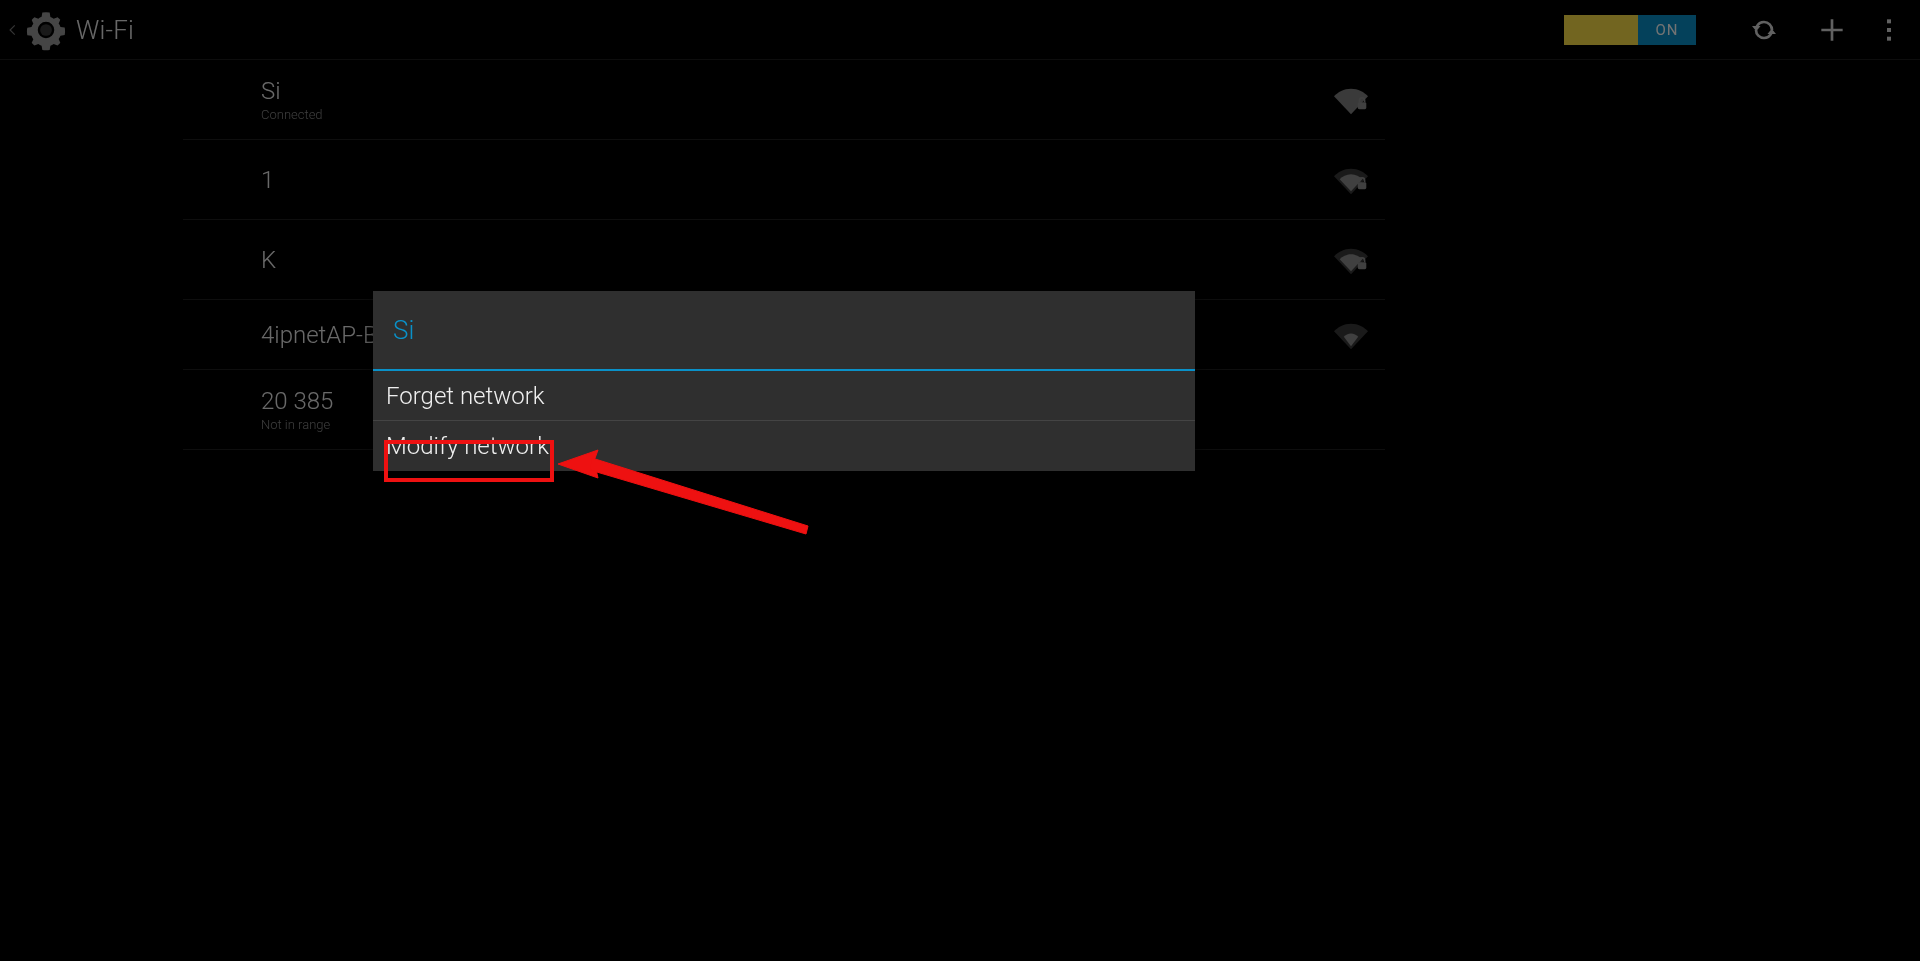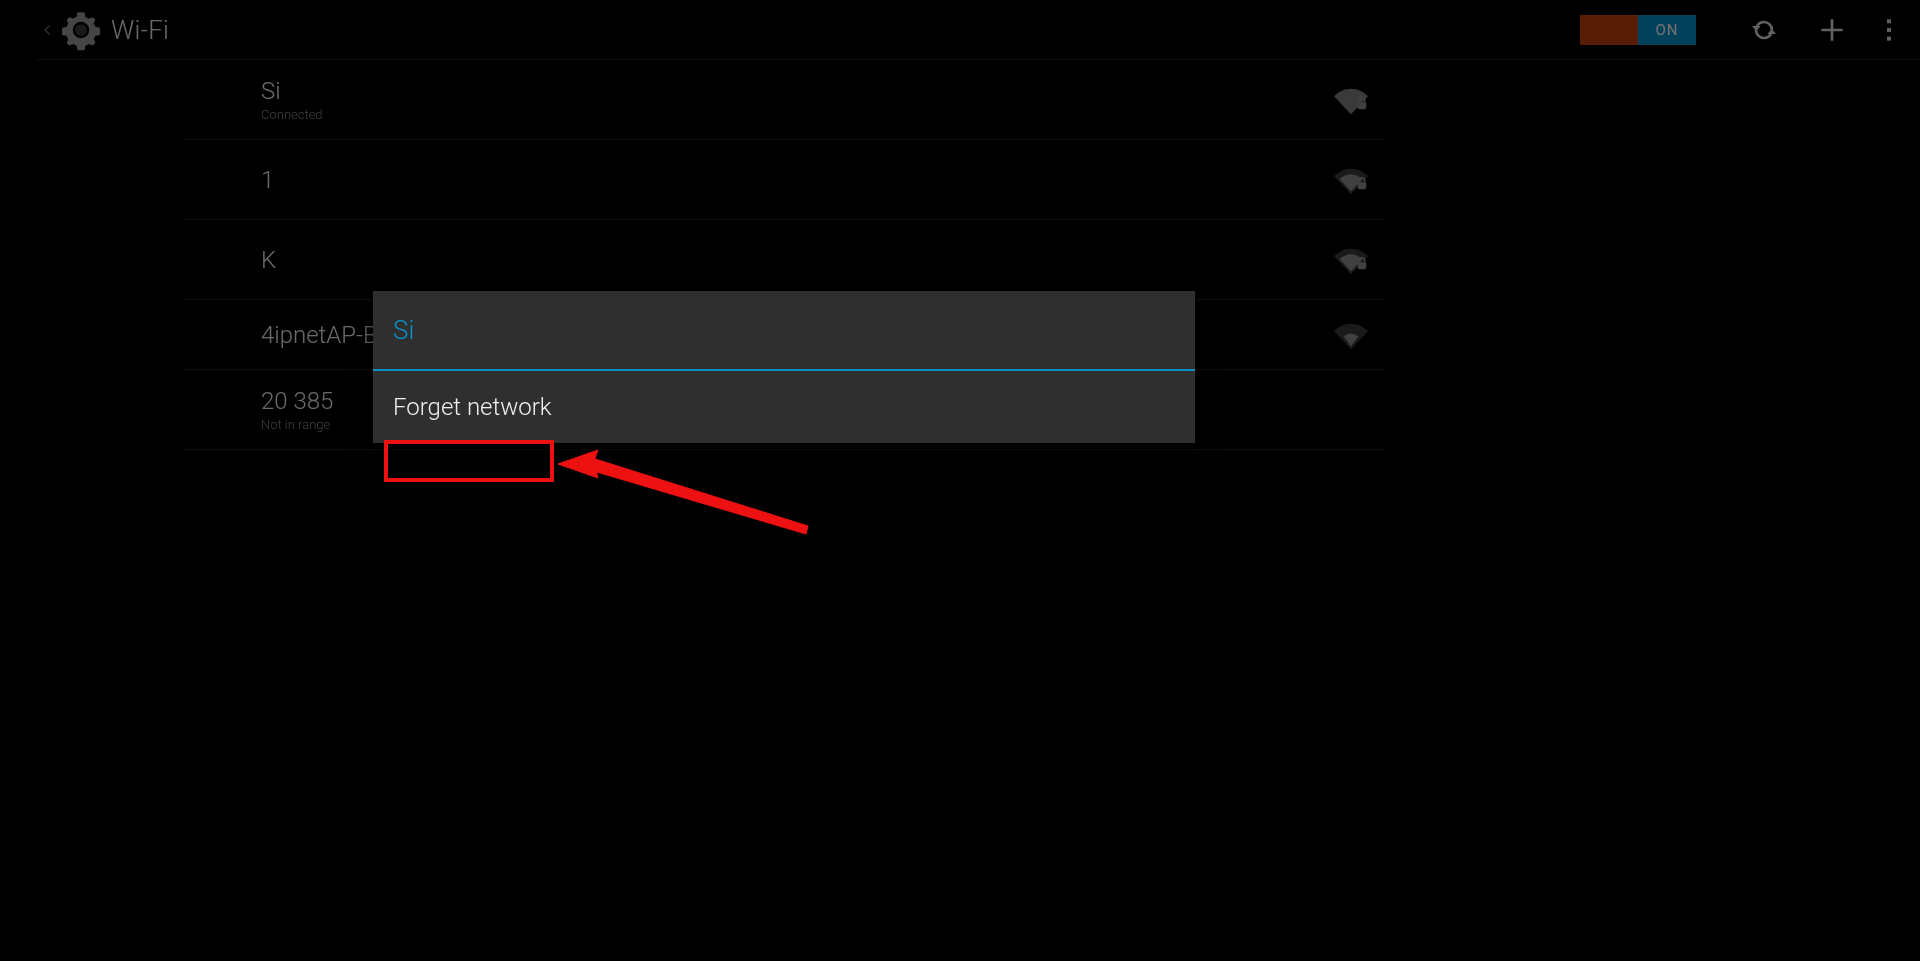--- a/index.html
+++ b/index.html
@@ -29,21 +29,20 @@
   
   .action-bar {
     position: absolute;
     top: 0; left: 0; right: 0;
     height: 60px;
     display: flex;
     align-items: center;
     padding: 0 8px 0 4px;
     color: #e8e8e8;
     border-bottom: 1px solid #1d1d1d;
-    margin-left: 35px;
   }
   .back-chevron {
     width: 18px; height: 60px;
     display:flex; align-items:center; justify-content:center;
     color:#888;
   }
   .gear {
     width: 48px; height: 48px;
     display:flex; align-items:center; justify-content:center;
   }
@@ -53,22 +52,22 @@
     font-weight: 300;
     color: #e6e6e6;
     margin-left: 6px;
     letter-spacing: 0.2px;
   }
   .bar-spacer { flex: 1 1 auto; }
 
   
   .toggle {
     position: relative;
-    width: 116px; height: 30px;
-    background: #c2410c;
+    width: 132px; height: 30px;
+    background: #fde047;
     margin-right: 34px;
     display:flex; align-items:center;
   }
   .toggle .knob {
     position:absolute; right:0; top:0;
     width: 58px; height: 30px;
     background:#0a91c9;
     color:#fff;
     font-size:15px; font-weight:400;
     display:flex; align-items:center; justify-content:center;
@@ -131,22 +130,22 @@
   .dlg-title {
     height: 80px;
     padding: 0 20px;
     display:flex; align-items:center;
     border-bottom: 2px solid #0a91c9;
     color:#0a91c9;
     font-size: 26px;
     font-weight:300;
   }
   .dlg-item {
-    height: 72px;
-    padding: 0 20px;
+    height: 50px;
+    padding: 0 13px;
     display:flex; align-items:center;
     color:#f0f0f0;
     font-size: 24px;
     font-weight:300;
     border-bottom:1px solid #444;
   }
   .dlg-item:last-child { border-bottom:none; }
 
   
   .highlight-box {
@@ -288,20 +287,21 @@
       <div class="sub">Not in range</div>
     </div>
   </div>
 </div>
 
 <div class="dim"></div>
 
 <div class="dialog">
   <div class="dlg-title">Si</div>
   <div class="dlg-item">Forget network</div>
+  <div class="dlg-item">Modify network</div>
 </div>
 
 <div class="highlight-box"></div>
 
 <svg class="arrow" viewBox="0 0 260 90">
   <g fill="#e11" stroke="#e11">
     <polygon points="0,16 40,2 36,13 40,30"></polygon>
     <polygon points="34,10 250,78 248,86 32,22"></polygon>
   </g>
 </svg>

